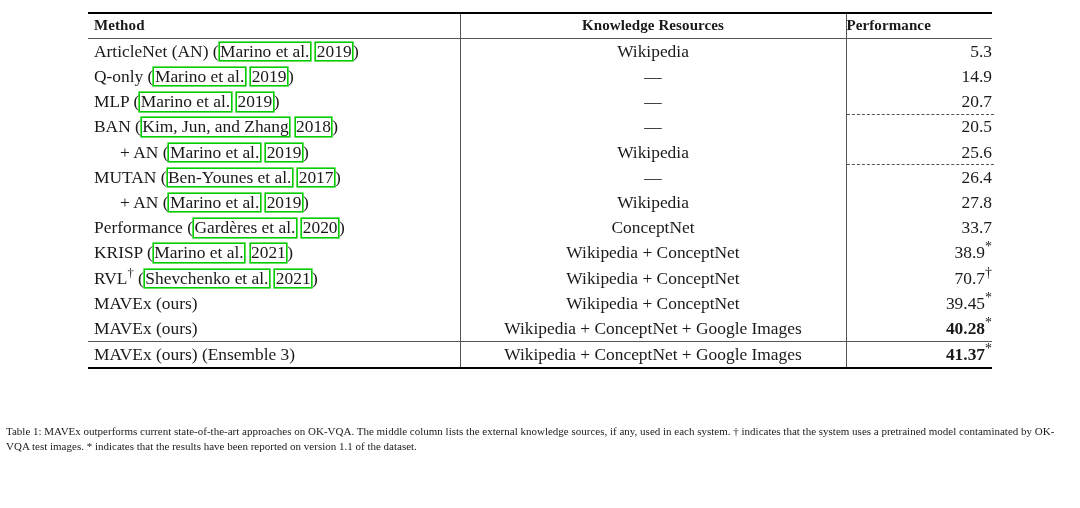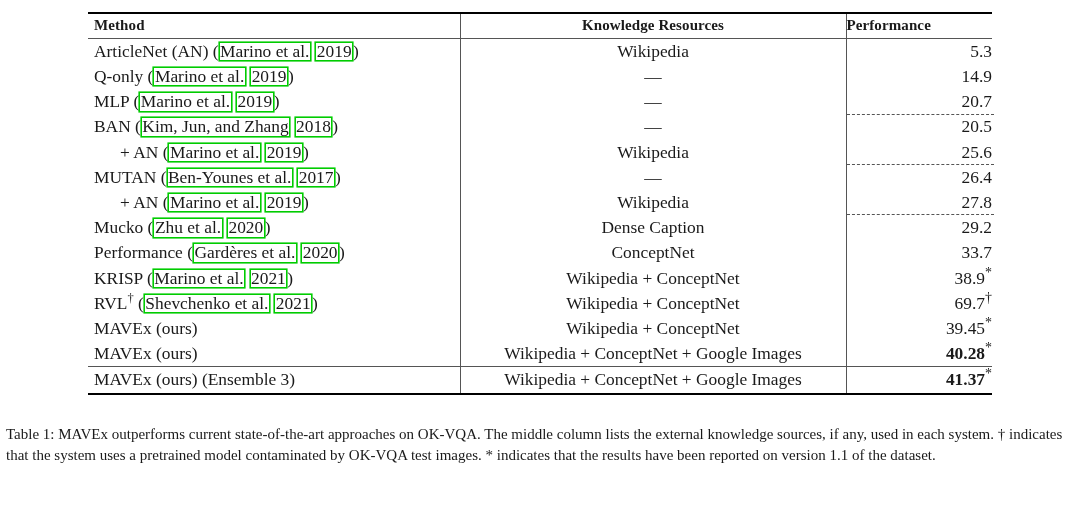--- a/index.html
+++ b/index.html
@@ -115,21 +115,21 @@
     margin: 0 1px;
     background: transparent;
   }
 
   
   .caption {
     position: absolute;
     left: 6px;
     top: 424px;
     width: 1068px;
-    font-size: 15px;
+    font-size: 11px;
     line-height: 1.40;
     text-align: left;
     color: #1a1a1a;
   }
 </style>
 </head>
 <body>
 
 <div class="page">
 
@@ -177,38 +177,33 @@
             <td class="method"><span>MUTAN (</span><span class="hl">Ben-Younes et al.</span> <span class="hl">2017</span><span>)</span></td>
             <td class="know">—</td>
             <td class="perf dashed"><span class="">26.4</span></td>
           </tr>
           <tr>
             <td class="method"><span class="indent"></span><span>+ AN (</span><span class="hl">Marino et al.</span> <span class="hl">2019</span><span>)</span></td>
             <td class="know">Wikipedia</td>
             <td class="perf"><span class="">27.8</span></td>
           </tr>
           <tr>
-            <td class="method"><span>Mucko (</span><span class="hl">Zhu et al.</span> <span class="hl">2020</span><span>)</span></td>
-            <td class="know">Dense Caption</td>
-            <td class="perf dashed"><span class="">29.2</span></td>
-          </tr>
-          <tr>
             <td class="method"><span>Performance (</span><span class="hl">Gardères et al.</span> <span class="hl">2020</span><span>)</span></td>
             <td class="know">ConceptNet</td>
             <td class="perf"><span class="">33.7</span></td>
           </tr>
           <tr>
             <td class="method"><span>KRISP (</span><span class="hl">Marino et al.</span> <span class="hl">2021</span><span>)</span></td>
             <td class="know">Wikipedia + ConceptNet</td>
             <td class="perf"><span class="">38.9</span><span class="star">*</span></td>
           </tr>
           <tr>
             <td class="method"><span>RVL<span class="sup">†</span> (</span><span class="hl">Shevchenko et al.</span> <span class="hl">2021</span><span>)</span></td>
             <td class="know">Wikipedia + ConceptNet</td>
-            <td class="perf"><span class="">69.7</span><span class="star">†</span></td>
+            <td class="perf"><span class="">70.7</span><span class="star">†</span></td>
           </tr>
           <tr>
             <td class="method"><span>MAVEx (ours)</span></td>
             <td class="know">Wikipedia + ConceptNet</td>
             <td class="perf"><span class="">39.45</span><span class="star">*</span></td>
           </tr>
           <tr>
             <td class="method"><span>MAVEx (ours)</span></td>
             <td class="know">Wikipedia + ConceptNet + Google Images</td>
             <td class="perf"><span class="bold-val">40.28</span><span class="star">*</span></td>

